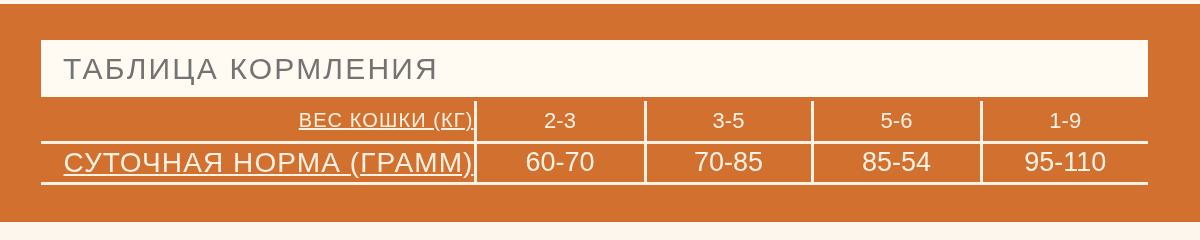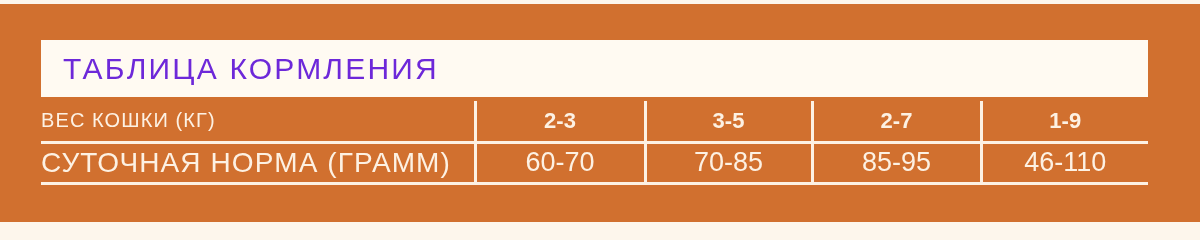--- a/index.html
+++ b/index.html
@@ -33,21 +33,21 @@
     width: 1107px;
     height: 57px;
     background: #fffaf2;
     display: flex;
     align-items: center;
   }
   .title-text {
     margin-left: 22px;
     font-size: 30px;
     letter-spacing: 2.2px;
-    color: #6d28d9;
+    color: #737373;
     font-weight: 400;
     white-space: nowrap;
     line-height: 1;
   }
 
   
   .feed-table {
     position: absolute;
     left: 41px;
     top: 97px;
@@ -68,57 +68,58 @@
   }
   .bottom-line td {
     border-bottom: 3px solid #fdf1e3;
   }
 
   .label-cell {
     width: 434px;
     padding-left: 19px;
     font-size: 20px;
     letter-spacing: 1.1px;
-    text-align: left;
+    text-align: right;
+    text-decoration: underline;
   }
   .value-cell {
     text-align: center;
     border-left: 3px solid #fdf1e3;
   }
   .c1 { width: 170px; }
   .c2 { width: 167px; }
   .c3 { width: 169px; }
   .c4 { width: 167px; }
 
-  .row-head .value-cell { font-size: 22px; font-weight: bold; }
+  .row-head .value-cell { font-size: 22px; }
   .row-body .label-cell { font-size: 28px; }
   .row-body .value-cell { font-size: 27px; }
 </style>
 </head>
 <body>
 
 <div class="poster">
 
   <div class="title-band">
     <div class="title-text">ТАБЛИЦА КОРМЛЕНИЯ</div>
   </div>
 
   <table class="feed-table">
     <tbody>
       <tr class="row-head row-sep">
         <td class="label-cell">ВЕС КОШКИ (КГ)</td>
         <td class="value-cell c1">2-3</td>
         <td class="value-cell c2">3-5</td>
-        <td class="value-cell c3">2-7</td>
+        <td class="value-cell c3">5-6</td>
         <td class="value-cell c4">1-9</td>
       </tr>
 
       <tr class="row-body bottom-line">
         <td class="label-cell">СУТОЧНАЯ НОРМА (ГРАММ)</td>
         <td class="value-cell c1">60-70</td>
         <td class="value-cell c2">70-85</td>
-        <td class="value-cell c3">85-95</td>
-        <td class="value-cell c4">46-110</td>
+        <td class="value-cell c3">85-54</td>
+        <td class="value-cell c4">95-110</td>
       </tr>
     </tbody>
   </table>
 
 </div>
 
 </body></html>

